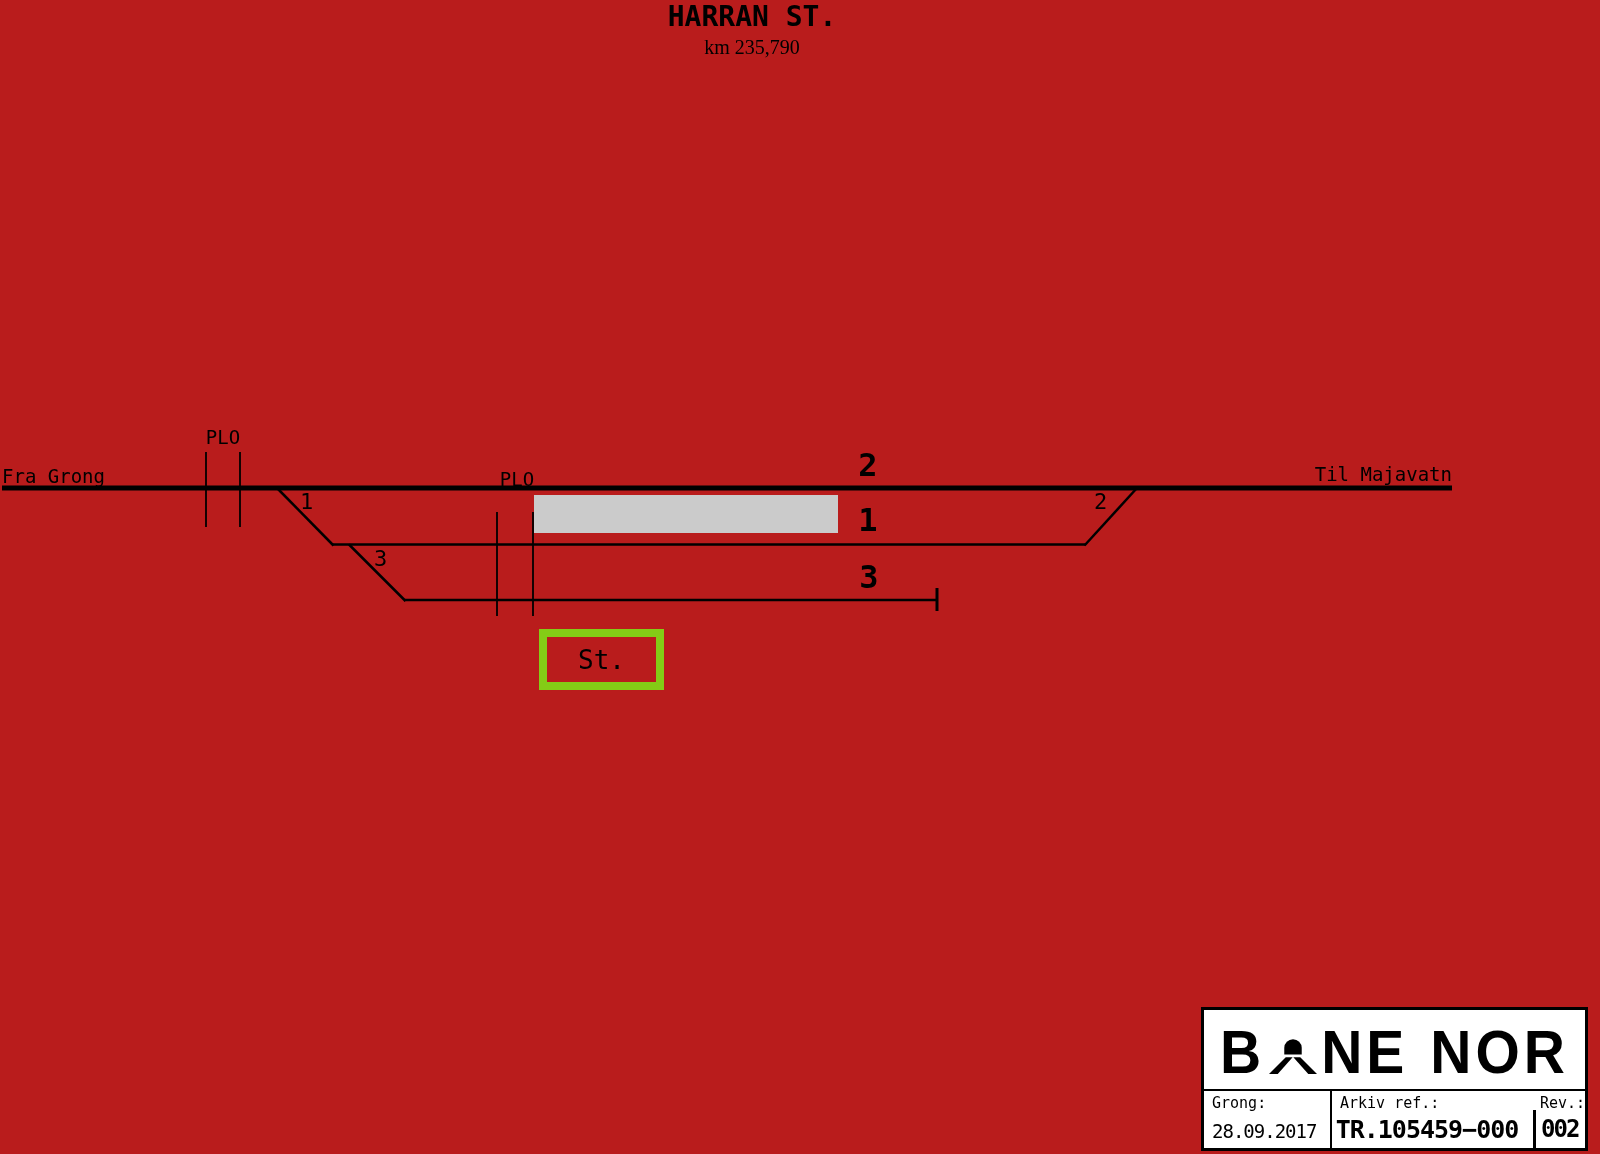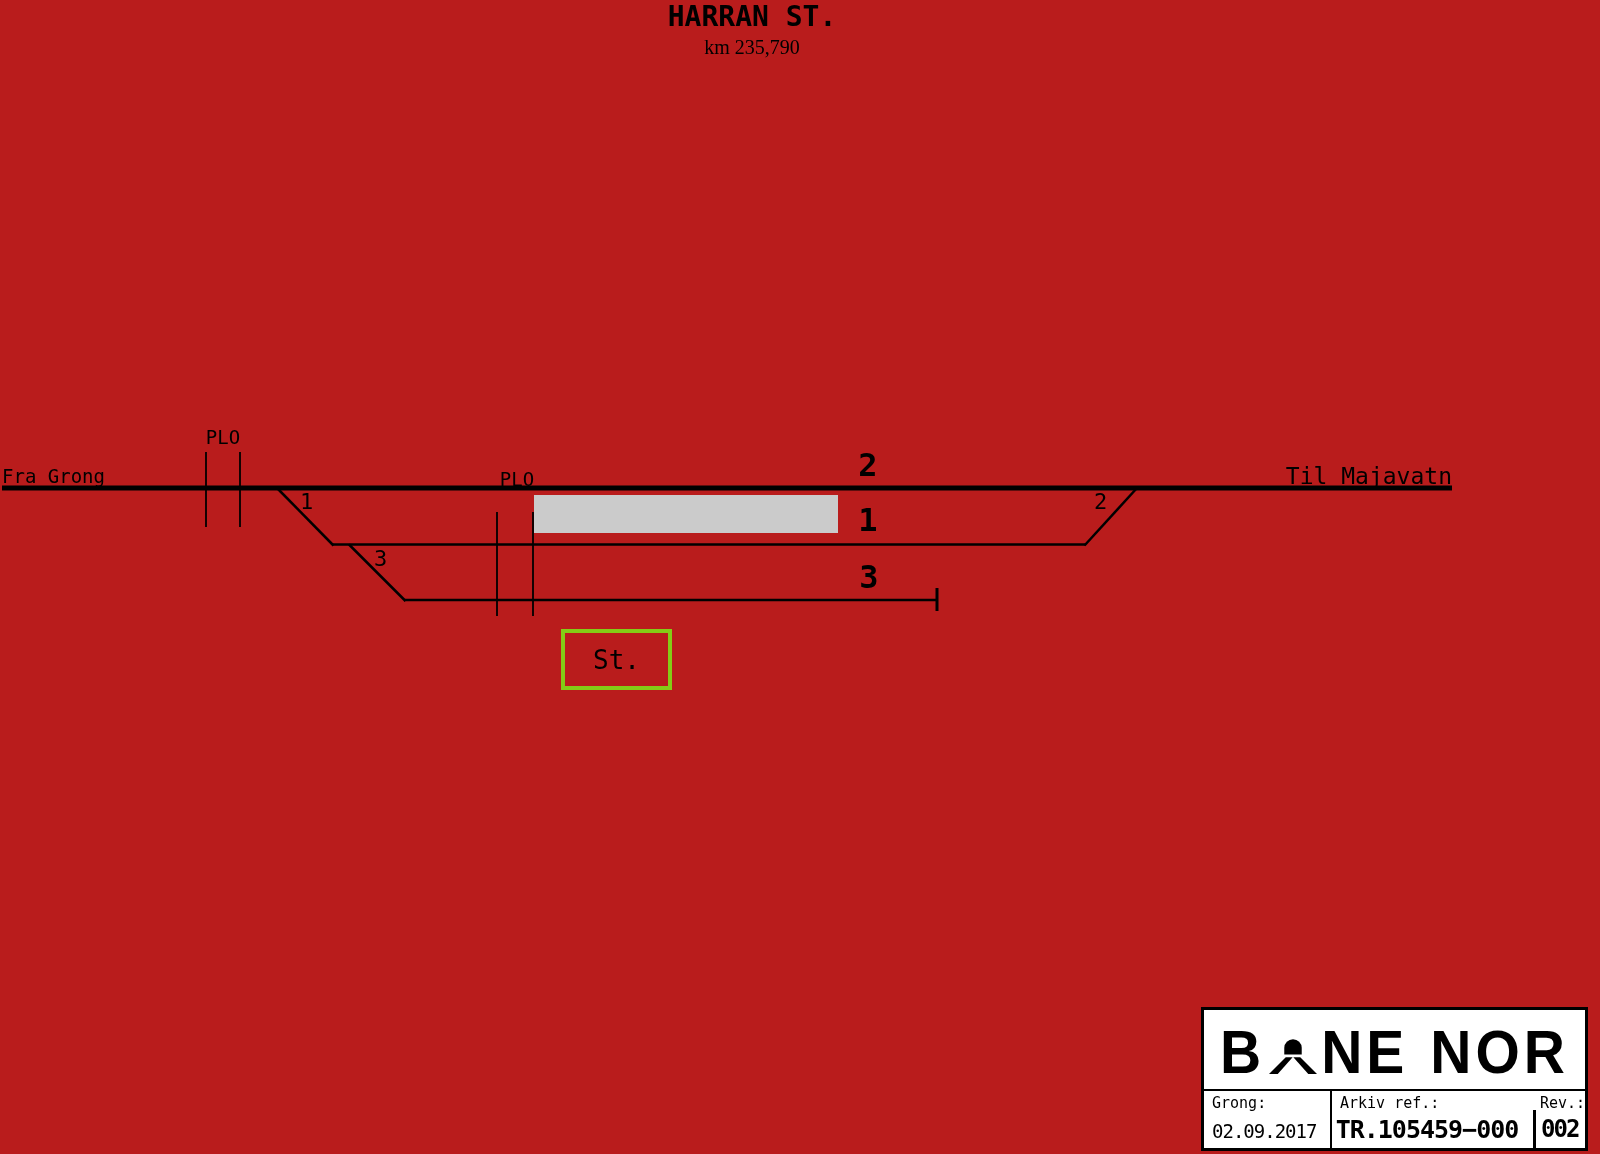--- a/index.html
+++ b/index.html
@@ -39,38 +39,38 @@
     position: absolute;
     left: 0; top: 0;
     width: 1600px;
     height: 1154px;
     z-index: 1;
   }
 
   
   .dlabel { position: absolute; z-index: 2; white-space: nowrap; }
   .lbl-fra      { left: 2px;   top: 465px; font-size: 19px; }
-  .lbl-til      { right: 148px; top: 463px; font-size: 23px; }
+  .lbl-til      { right: 148px; top: 463px; font-size: 19px; }
   .lbl-plo1     { left: 183px; top: 426px; width: 80px; text-align: center; font-size: 19px; }
   .lbl-plo2     { left: 477px; top: 468px; width: 80px; text-align: center; font-size: 19px; z-index: 0; }
   .lbl-tracknum { width: 60px; text-align: center; font-size: 32px; font-weight: bold; }
   .lbl-track2   { left: 838px; top: 446px; }
   .lbl-track1   { left: 838px; top: 501px; }
   .lbl-track3   { left: 839px; top: 558px; }
   .lbl-swnum    { font-size: 22px; }
   .lbl-sw1      { left: 300px; top: 489px; }
   .lbl-sw3      { left: 374px; top: 546px; }
   .lbl-sw2      { left: 1094px; top: 489px; }
 
   
   .st-box {
     position: absolute;
-    left: 561px; top: 629px;
-    width: 111px; height: 61px;
-    border: 4px solid #84cc16;
+    left: 539px; top: 629px;
+    width: 125px; height: 61px;
+    border: 8px solid #84cc16;
     z-index: 2;
     display: flex; align-items: center; justify-content: center;
   }
   .st-box span { font-size: 26px; }
 
   
   .title-block {
     position: absolute;
     left: 1201px; top: 1007px;
     width: 387px; height: 144px;
@@ -187,21 +187,21 @@
         <polygon points="23,35 32.5,35 12,58 0,58" fill="#000"></polygon>
         <polygon points="33.5,35 43,35 66,58 54,58" fill="#000"></polygon>
       </svg>
       <span class="ltr">NE</span>
       <span class="logo-gap"></span>
       <span class="ltr">NOR</span>
     </div>
     <div class="tb-bottom">
       <div class="cell cell-dato">
         <div class="tb-lbl">Grong:</div>
-        <div class="val-dato">02.09.2017</div>
+        <div class="val-dato">28.09.2017</div>
       </div>
       <div class="cell cell-arkiv">
         <div class="tb-lbl">Arkiv ref.:</div>
         <div class="val-arkiv">TR.105459−000</div>
       </div>
       <div class="cell cell-rev">
         <div class="tb-lbl lbl-rev">Rev.:</div>
         <div class="val-rev">002</div>
       </div>
     </div>

